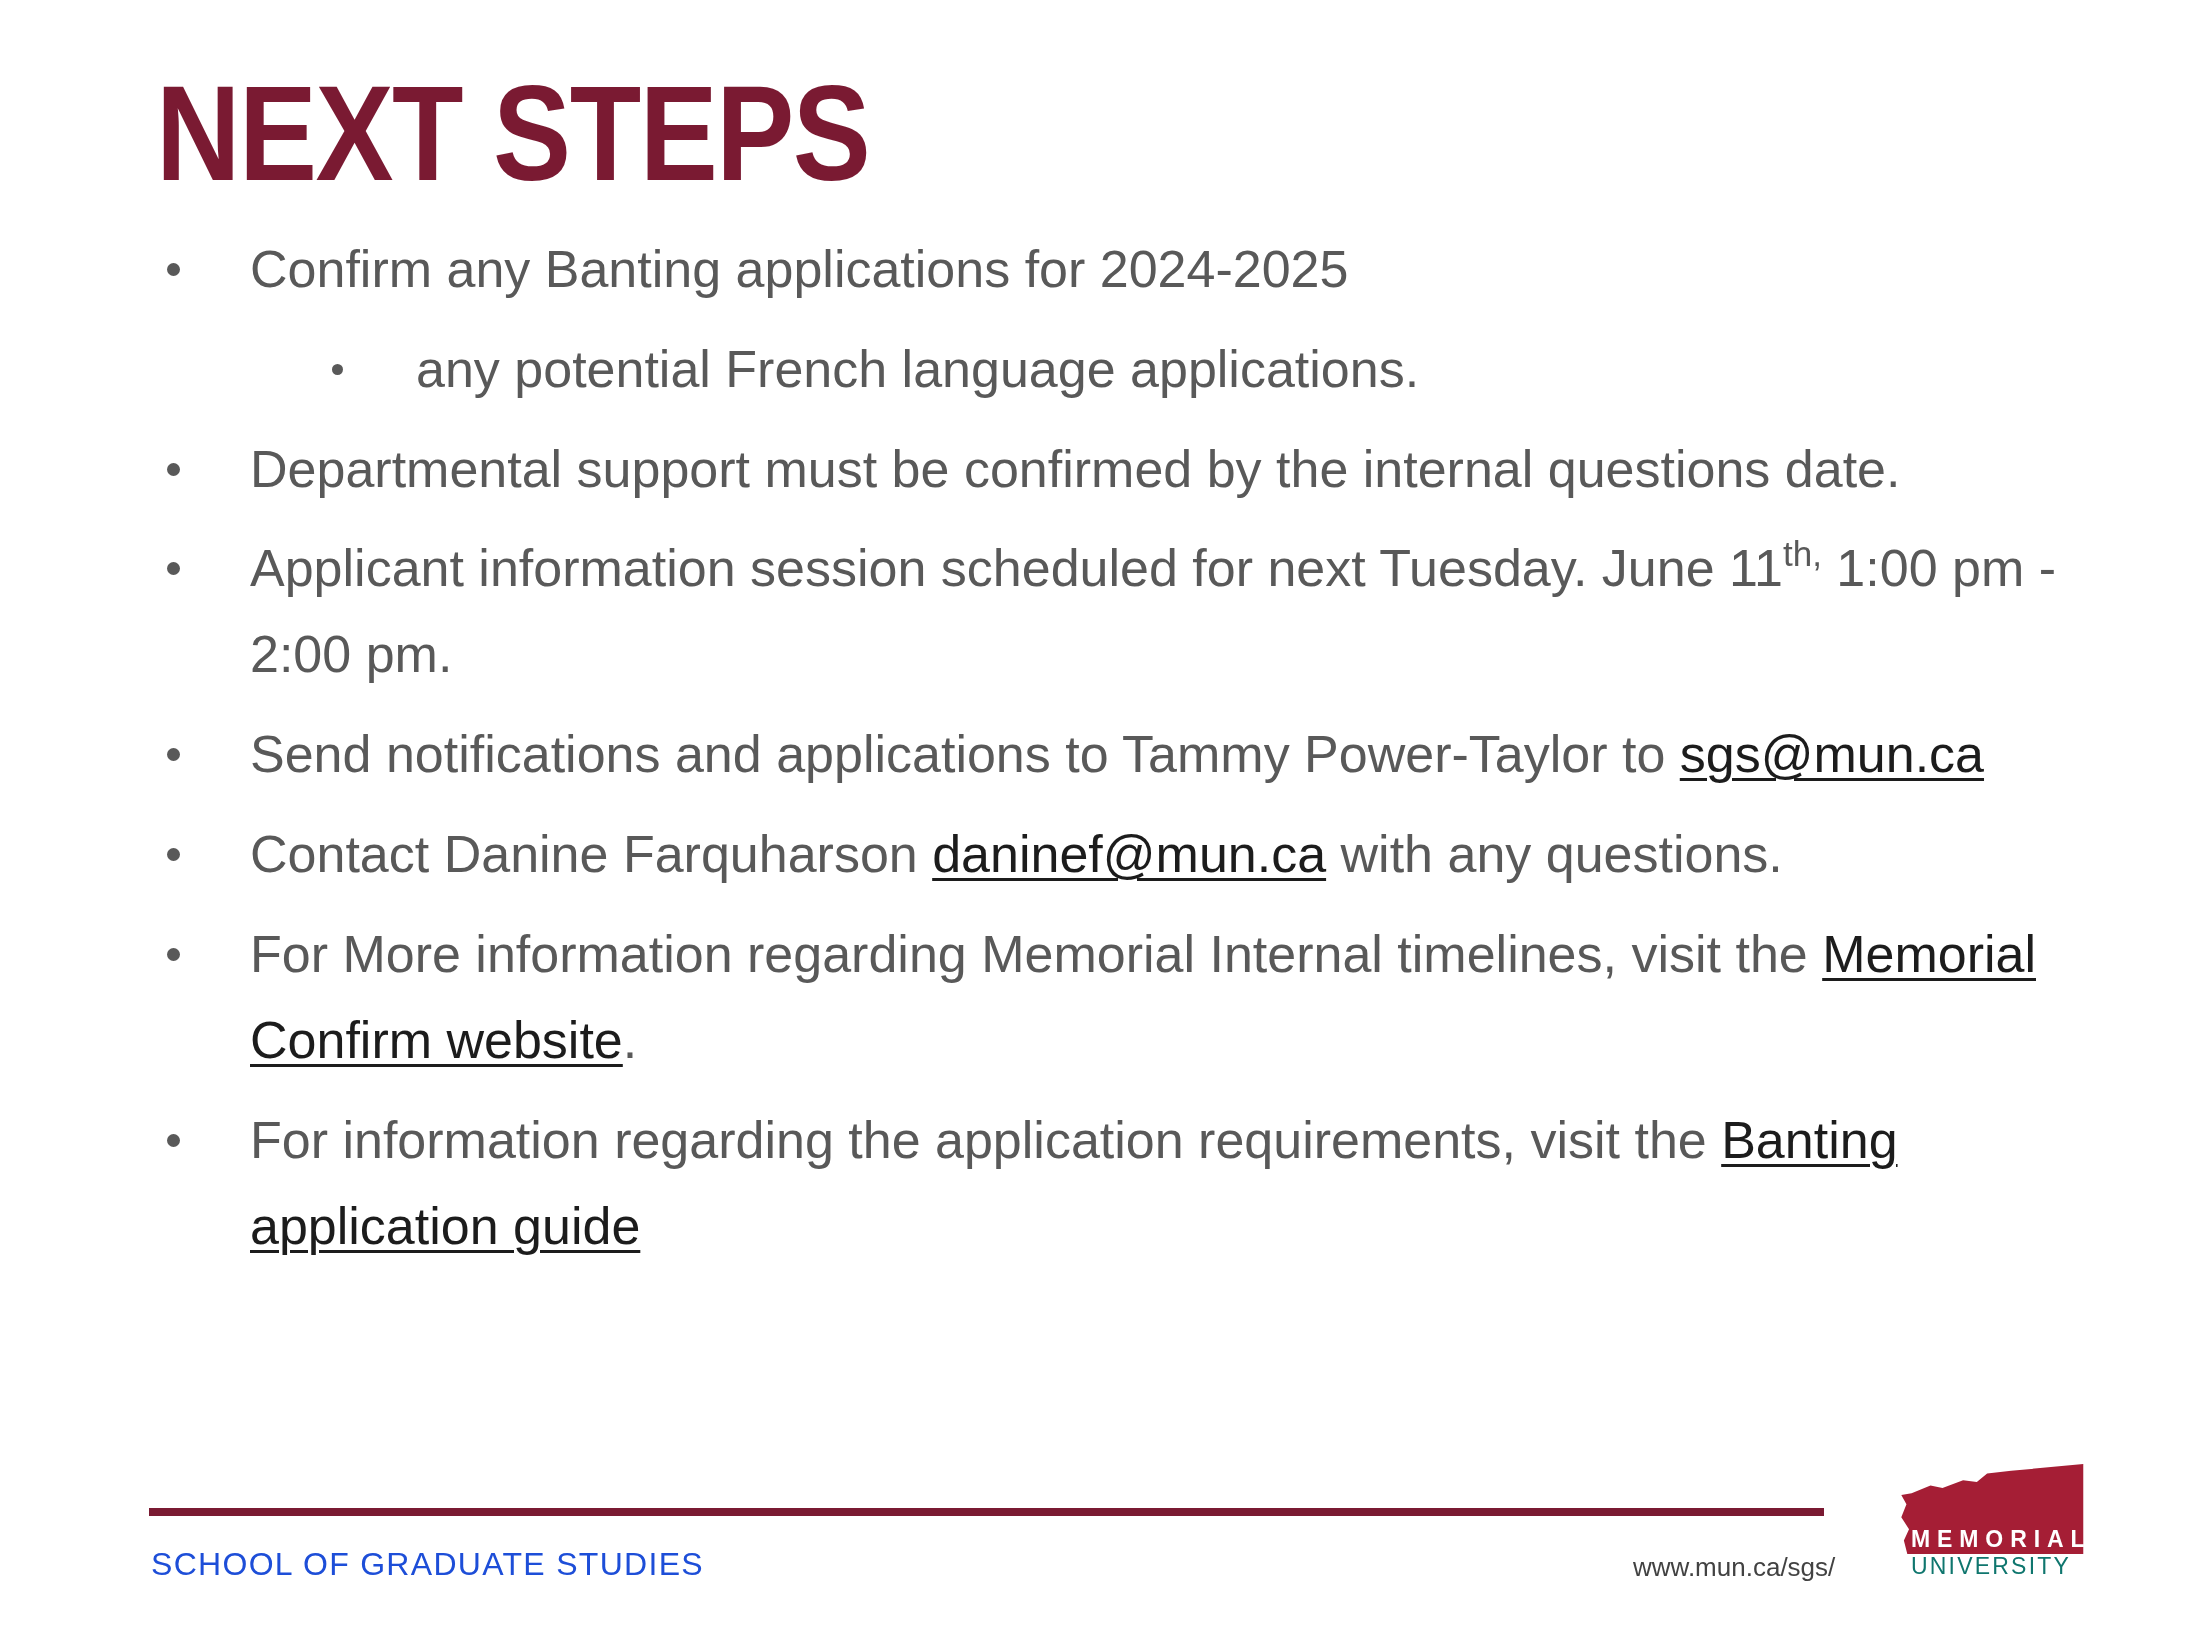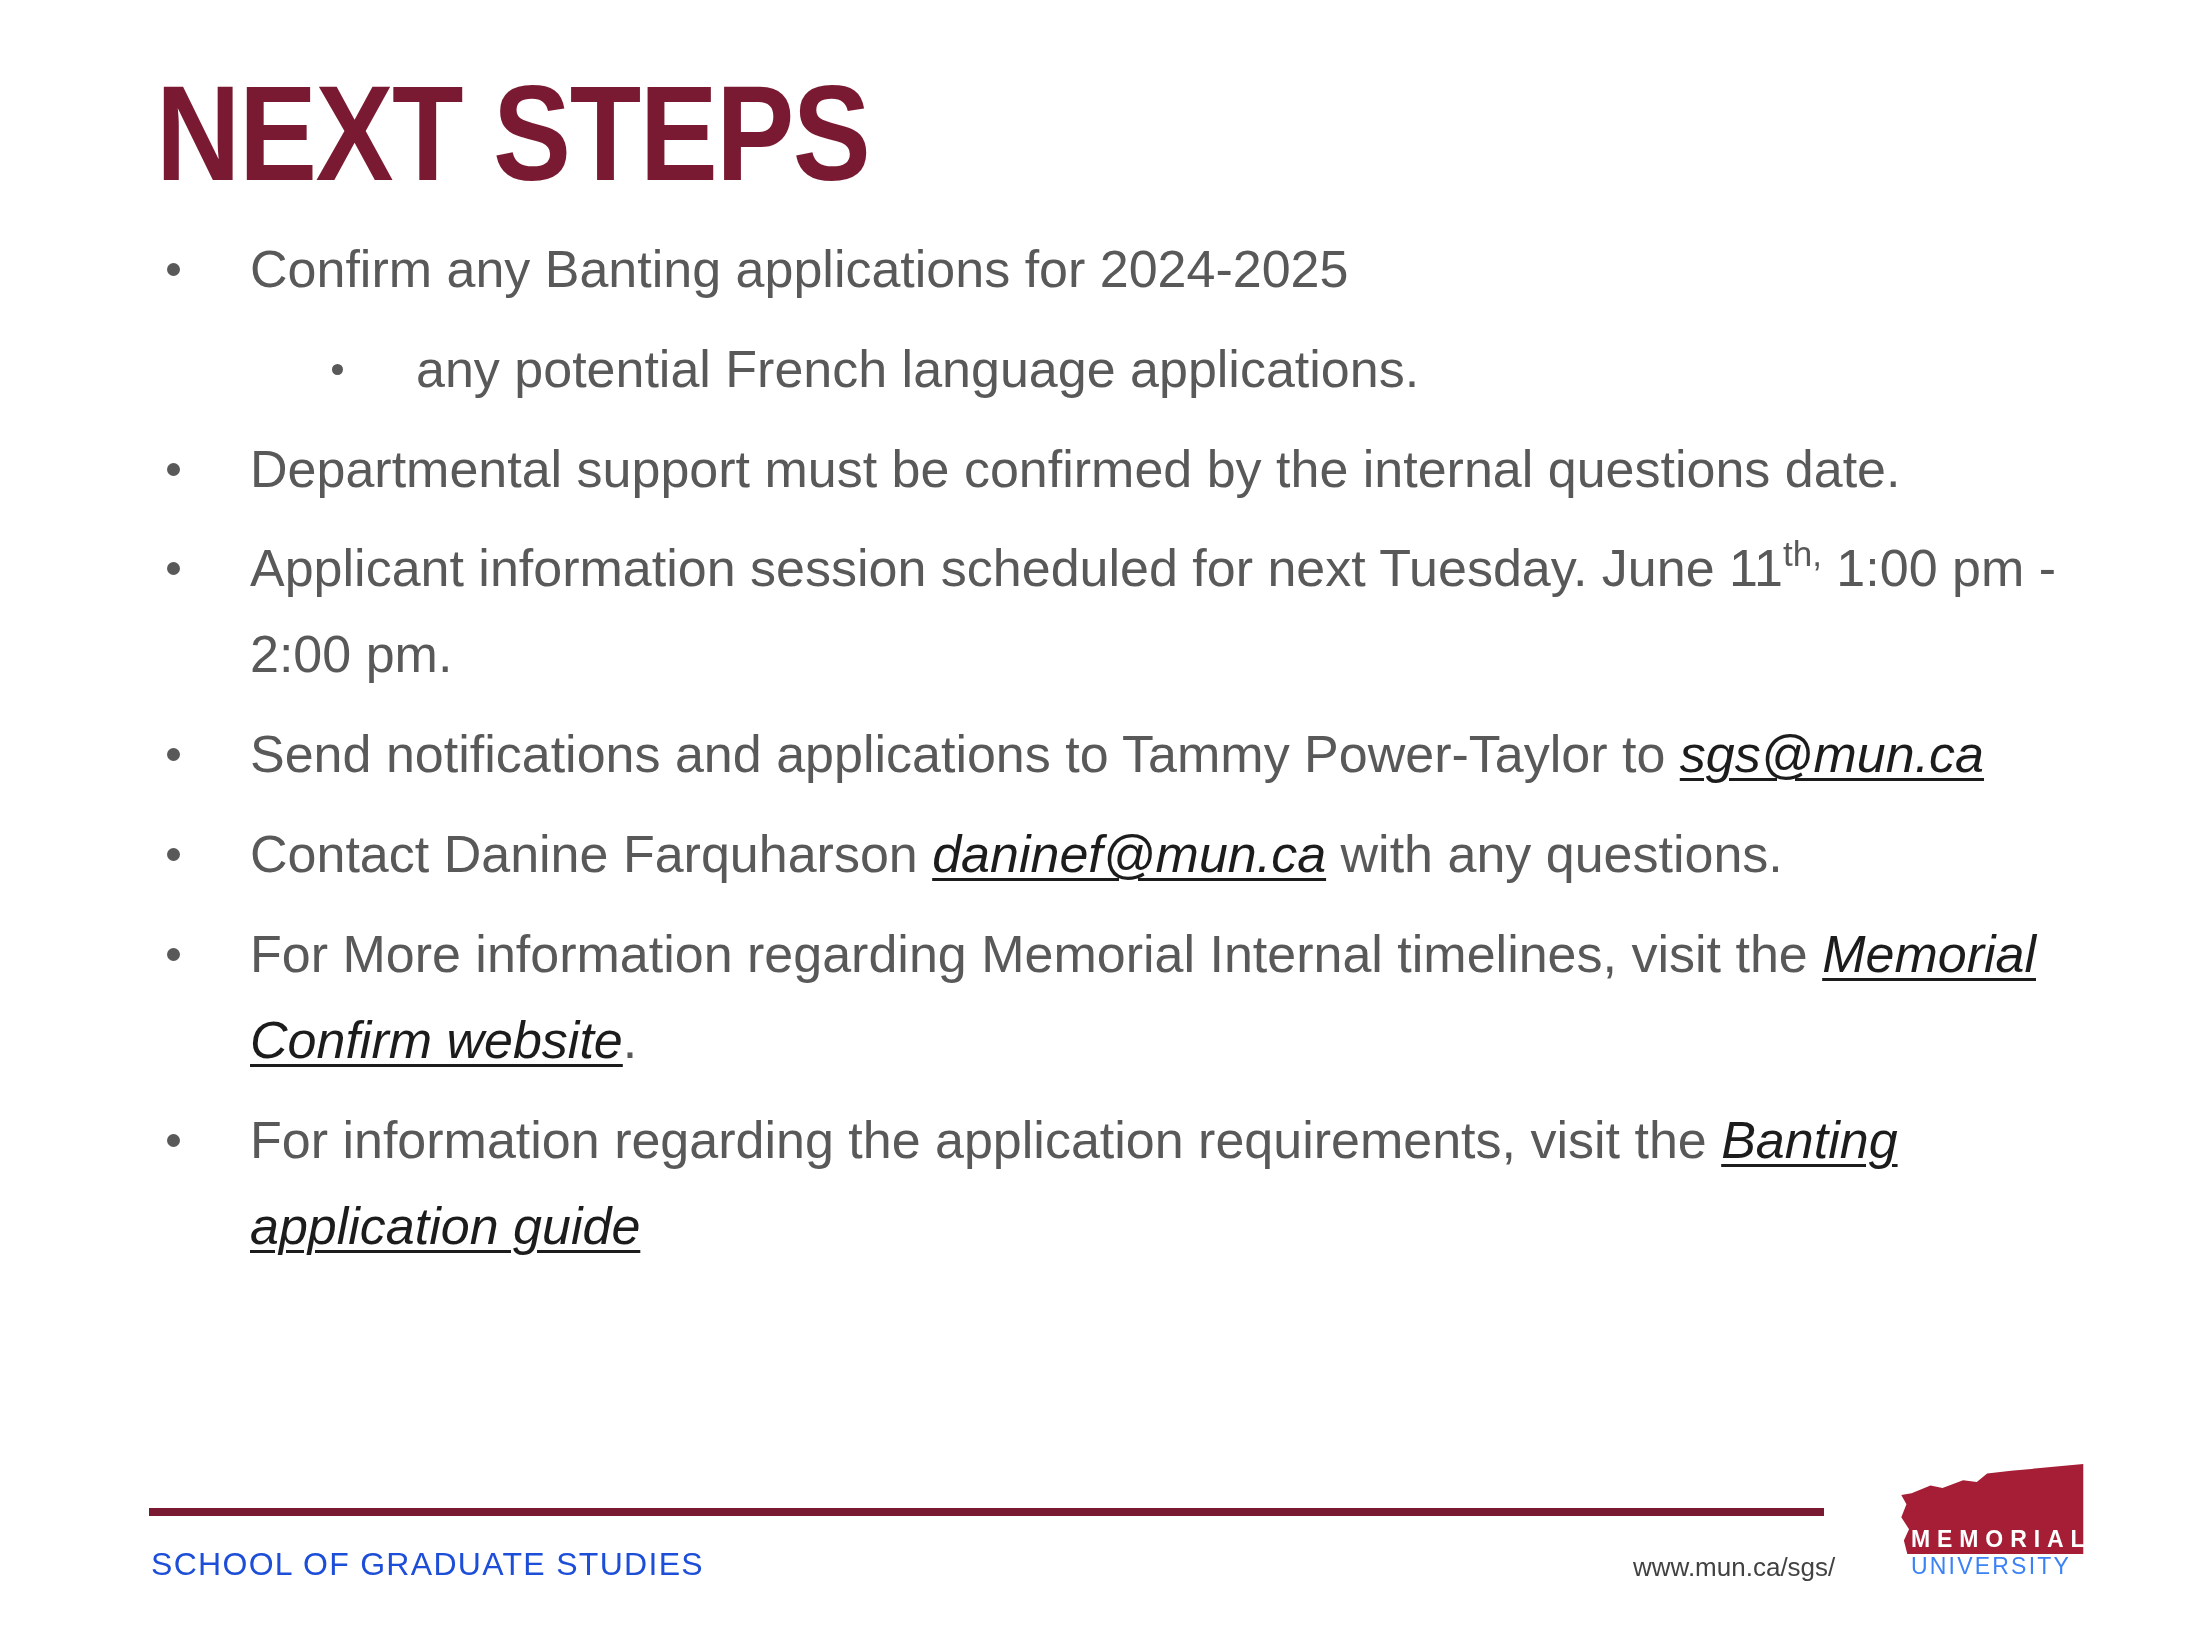--- a/index.html
+++ b/index.html
@@ -27,21 +27,20 @@
   .lvl2{padding-left:416px;}
   .dot{position:absolute;border-radius:50%;background:var(--body);}
   .lvl1 > .dot{left:167px;top:37px;width:13px;height:13px;}
   .lvl2 > .dot{left:332px;top:38px;width:11.2px;height:11.2px;}
   .lnk{
     color:var(--link);
     text-decoration:underline;
     text-decoration-thickness:2.6px;
     text-underline-offset:6px;
     cursor:pointer;
-    font-style:italic;
   }
   sup.sp{
     font-size:35px;line-height:0;
     vertical-align:baseline;position:relative;top:-20.6px;
   }
   .rule{
     position:absolute;left:149px;top:1508px;
     width:1675px;height:7.7px;background:var(--claret);
   }
   .dept{
@@ -56,21 +55,21 @@
   .logo{position:absolute;left:1891px;top:1457px;width:206px;height:129px;}
   .logo svg{position:absolute;left:0;top:0;}
   .logo-mem{
     position:absolute;left:20px;top:71px;
     font-size:23px;font-weight:700;letter-spacing:6.9px;
     color:#ffffff;line-height:1;white-space:nowrap;
   }
   .logo-uni{
     position:absolute;left:20px;top:98px;
     font-size:23px;font-weight:400;letter-spacing:2.2px;
-    color:#3b82f6;line-height:1;white-space:nowrap;
+    color:#0f766e;line-height:1;white-space:nowrap;
   }
 </style>
 </head>
 <body>
 
 <div class="slide">
 
   <h1 class="title">NEXT STEPS</h1>
 
   <div class="bullets">

